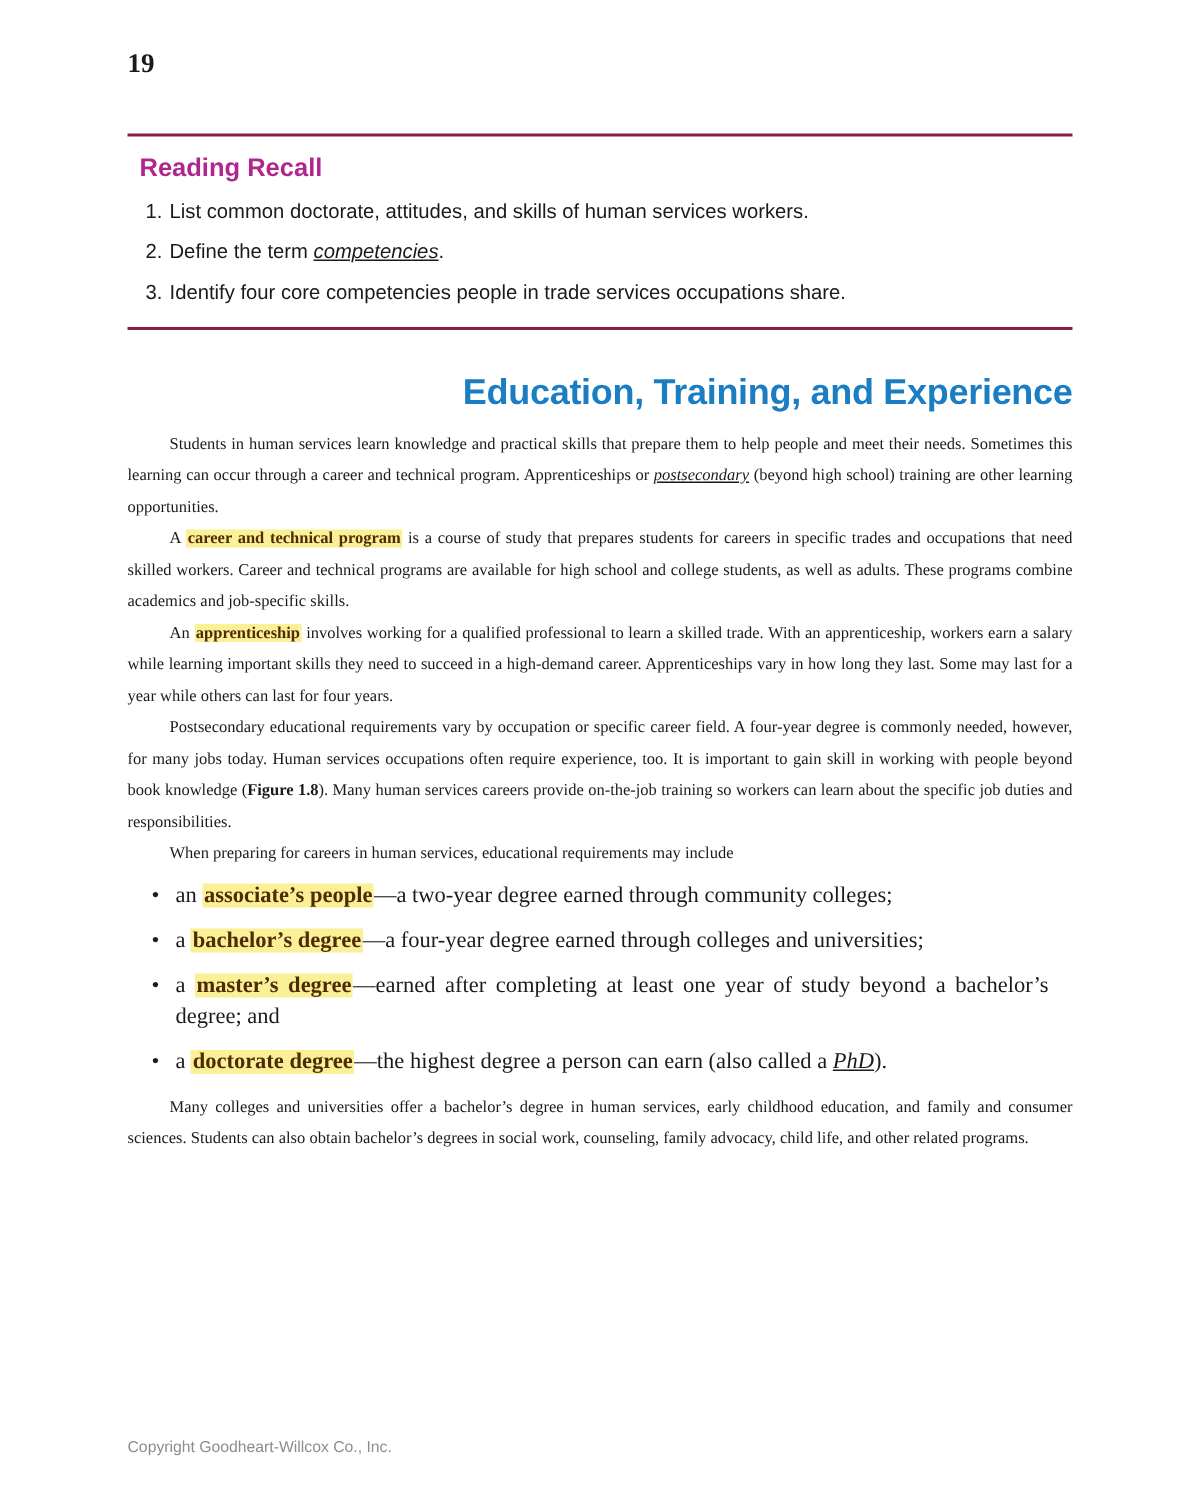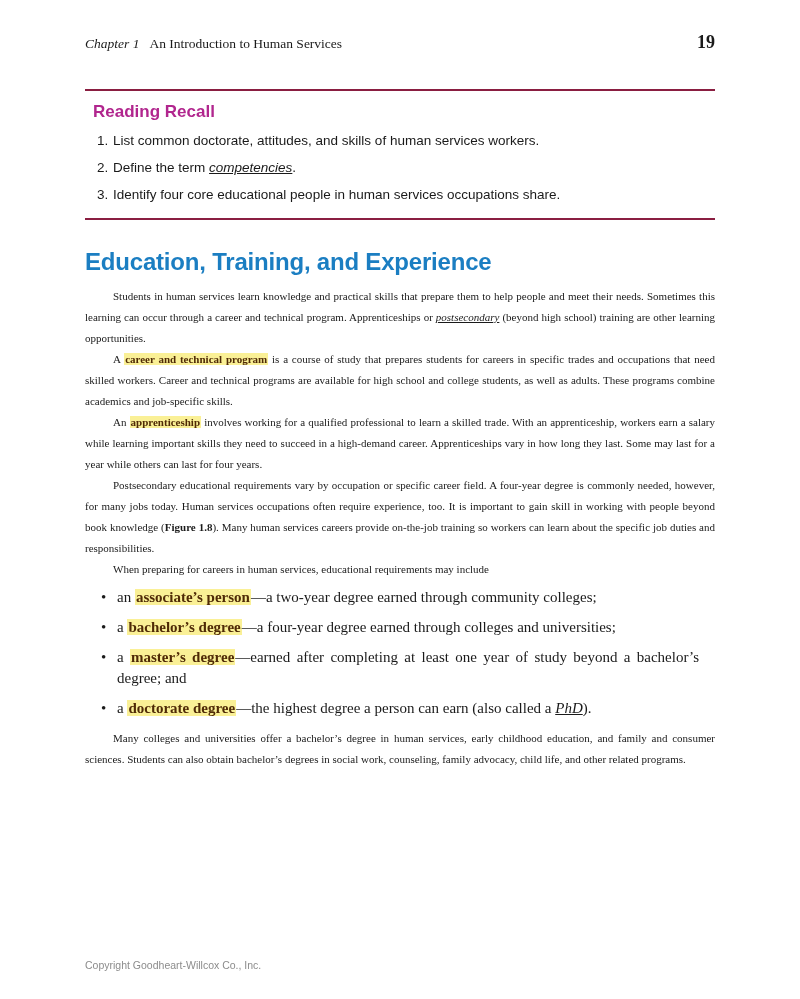--- a/index.html
+++ b/index.html
@@ -54,20 +54,21 @@
   .recall .num{width:22px;flex:0 0 22px;text-align:left;padding-left:6px;}
   .recall .txt{flex:1;}
   
   h1.section{
     margin:28px 0 10px 0;
     font-family:"Liberation Sans", sans-serif;
     font-weight:700;
     font-size:24px;
     letter-spacing:-0.2px;
     color:var(--accent-blue);
+    text-align:right;
   }
   
   p.body{
     margin:0;
     width:630px;
     font-size:11px;
     line-height:21px;
     text-align:justify;
   }
   p.indent{text-indent:28px;}
@@ -104,56 +105,53 @@
     color:var(--footer-gray);
   }
 </style>
 </head>
 <body>
 
 <div class="page">
   <div class="column">
 
     <div class="runhead">
-      <div>
-        <span class="chap">Chapter 1</span><span>An Introduction to Human Services</span>
-      </div>
       <span class="pnum">19</span>
     </div>
 
     <section class="recall">
       <h2>Reading Recall</h2>
       <ol>
         <li>
           <span class="num">1.</span>
           <span class="txt"><span class="s-plain">List common doctorate, attitudes, and skills of human services workers.</span></span>
         </li>
         <li>
           <span class="num">2.</span>
           <span class="txt"><span class="s-plain">Define the term </span><span class="s-italic">competencies</span><span class="s-plain">.</span></span>
         </li>
         <li>
           <span class="num">3.</span>
-          <span class="txt"><span class="s-plain">Identify four core educational people in human services occupations share.</span></span>
+          <span class="txt"><span class="s-plain">Identify four core competencies people in trade services occupations share.</span></span>
         </li>
       </ol>
     </section>
 
     <h1 class="section">Education, Training, and Experience</h1>
 
     <p class="body indent"><span class="s-plain">Students in human services learn knowledge and practical skills that prepare them to help people and meet their needs. Sometimes this learning can occur through a career and technical program. Apprenticeships or </span><span class="s-italic">postsecondary</span><span class="s-plain"> (beyond high school) training are other learning opportunities.</span></p>
     <p class="body indent"><span class="s-plain">A </span><span class="s-term">career and technical program</span><span class="s-plain"> is a course of study that prepares students for careers in specific trades and occupations that need skilled workers. Career and technical programs are available for high school and college students, as well as adults. These programs combine academics and job-specific skills.</span></p>
     <p class="body indent"><span class="s-plain">An </span><span class="s-term">apprenticeship</span><span class="s-plain"> involves working for a qualified professional to learn a skilled trade. With an apprenticeship, workers earn a salary while learning important skills they need to succeed in a high-demand career. Apprenticeships vary in how long they last. Some may last for a year while others can last for four years.</span></p>
     <p class="body indent"><span class="s-plain">Postsecondary educational requirements vary by occupation or specific career field. A four-year degree is commonly needed, however, for many jobs today. Human services occupations often require experience, too. It is important to gain skill in working with people beyond book knowledge (</span><span class="s-bold">Figure 1.8</span><span class="s-plain">). Many human services careers provide on-the-job training so workers can learn about the specific job duties and responsibilities.</span></p>
     <p class="body indent"><span class="s-plain">When preparing for careers in human services, educational requirements may include</span></p>
 
     <ul class="bullets">
       <li>
         <span class="marker">•</span>
-        <span class="btxt"><span class="s-plain">an </span><span class="s-term">associate’s person</span><span class="s-plain">—a two-year degree earned through community colleges;</span></span>
+        <span class="btxt"><span class="s-plain">an </span><span class="s-term">associate’s people</span><span class="s-plain">—a two-year degree earned through community colleges;</span></span>
       </li>
       <li>
         <span class="marker">•</span>
         <span class="btxt"><span class="s-plain">a </span><span class="s-term">bachelor’s degree</span><span class="s-plain">—a four-year degree earned through colleges and universities;</span></span>
       </li>
       <li>
         <span class="marker">•</span>
         <span class="btxt"><span class="s-plain">a </span><span class="s-term">master’s degree</span><span class="s-plain">—earned after completing at least one year of study beyond a bachelor’s degree; and</span></span>
       </li>
       <li>

